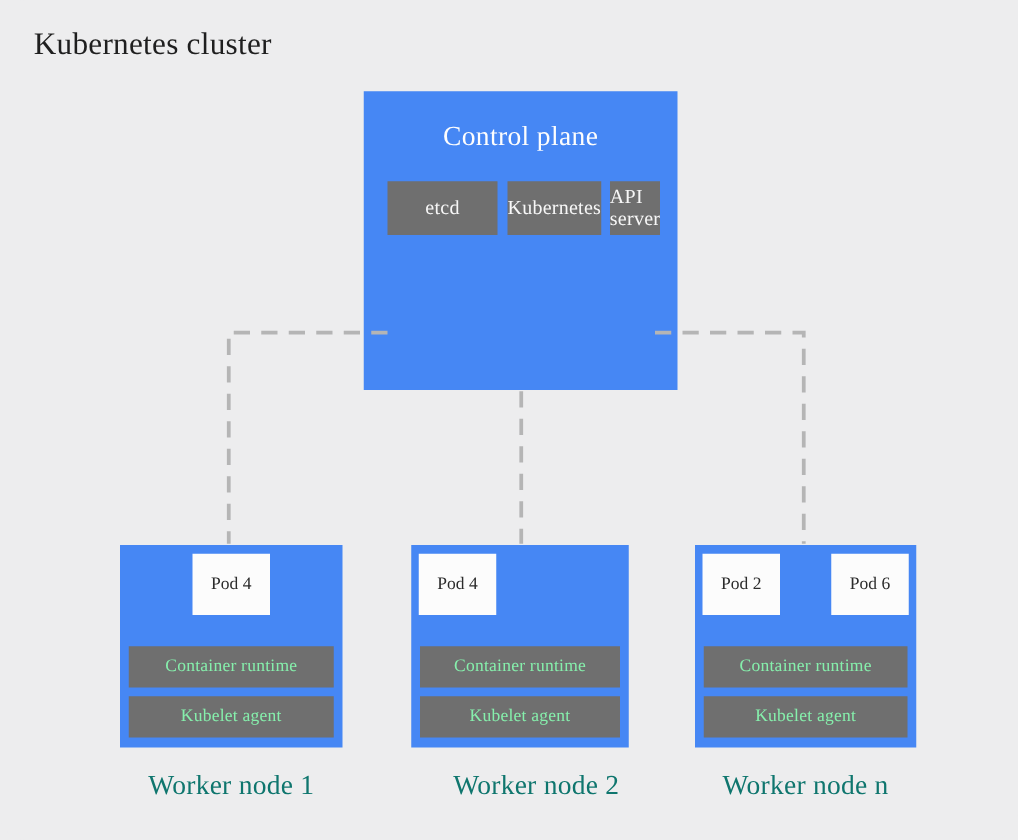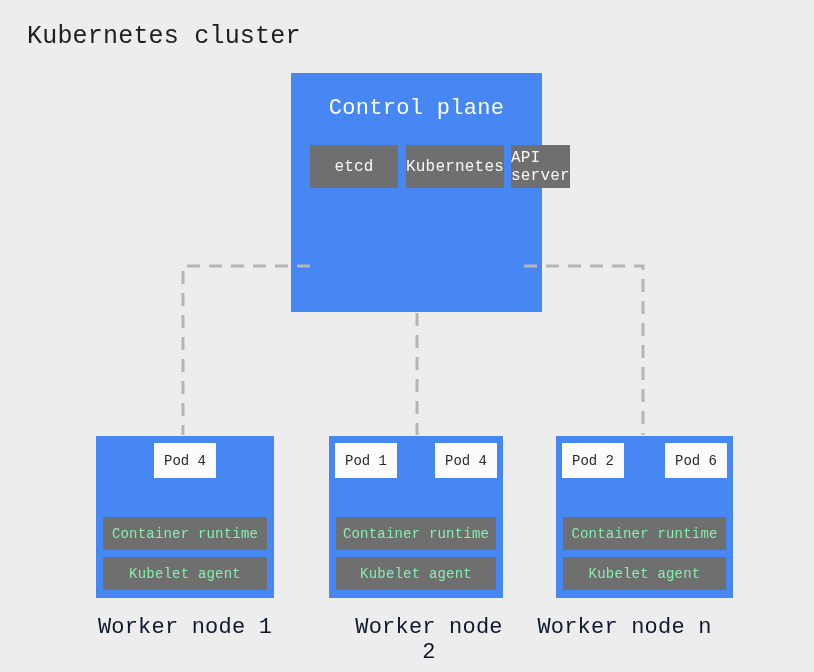--- a/index.html
+++ b/index.html
@@ -1,21 +1,21 @@
 <!DOCTYPE html>
 <html><head>
 <meta charset="utf-8">
 <style>
   html, body { margin: 0; padding: 0; background: #ededee; }
   #canvas {
     position: relative;
     width: 814px;
     height: 672px;
     background: #ededee;
-    font-family: Liberation Mono, monospace;
+    font-family: Liberation Serif, serif;
     overflow: hidden;
     border-radius: 21px;
   }
   .diagram-title {
     position: absolute;
     left: 27px;
     top: 22px;
     font-size: 25px;
     font-weight: 400;
     color: #1f1f1f;
@@ -81,21 +81,21 @@
   .worker.w2 { left: 329px; width: 174px; }
   .worker.w3 { left: 556px; width: 177px; }
   .pod-row {
     position: absolute;
     top: 7px; left: 6px; right: 6px;
     display: flex;
     justify-content: space-between;
   }
   .pod-row.center { justify-content: center; }
   .pod {
-    width: 62px; height: 35px;
+    width: 62px; height: 49px;
     background: #fcfcfc;
     color: #2b2b2b;
     display: flex;
     align-items: center;
     justify-content: center;
     font-size: 14px;
   }
   .layer {
     position: absolute;
     left: 7px; right: 7px;
@@ -108,26 +108,26 @@
     font-size: 14px;
     letter-spacing: 0.2px;
   }
   .layer.runtime { top: 81px; }
   .layer.kubelet { top: 121px; }
   .worker-label {
     position: absolute;
     top: 615px;
     text-align: center;
     font-size: 22px;
-    color: #0f172a;
+    color: #0f766e;
     letter-spacing: 0.2px;
   }
   .worker-label.l1 { left: 96px;  width: 178px; }
   .worker-label.l2 { left: 342px; width: 174px; }
-  .worker-label.l3 { left: 536px; width: 177px; }
+  .worker-label.l3 { left: 556px; width: 177px; }
 </style>
 </head>
 <body>
 
 <div id="canvas">
 
   <div class="diagram-title">Kubernetes cluster</div>
 
   <svg class="connectors" width="814" height="672" viewBox="0 0 814 672" xmlns="http://www.w3.org/2000/svg">
     <path d="M310 266 L183 266 L183 435"></path>
@@ -149,21 +149,20 @@
   <div class="worker w1">
     <div class="pod-row center">
       <div class="pod">Pod 4</div>
     </div>
     <div class="layer runtime">Container runtime</div>
     <div class="layer kubelet">Kubelet agent</div>
   </div>
 
   <div class="worker w2">
     <div class="pod-row">
-      <div class="pod">Pod 1</div>
       <div class="pod">Pod 4</div>
     </div>
     <div class="layer runtime">Container runtime</div>
     <div class="layer kubelet">Kubelet agent</div>
   </div>
 
   <div class="worker w3">
     <div class="pod-row">
       <div class="pod">Pod 2</div>
       <div class="pod">Pod 6</div>

